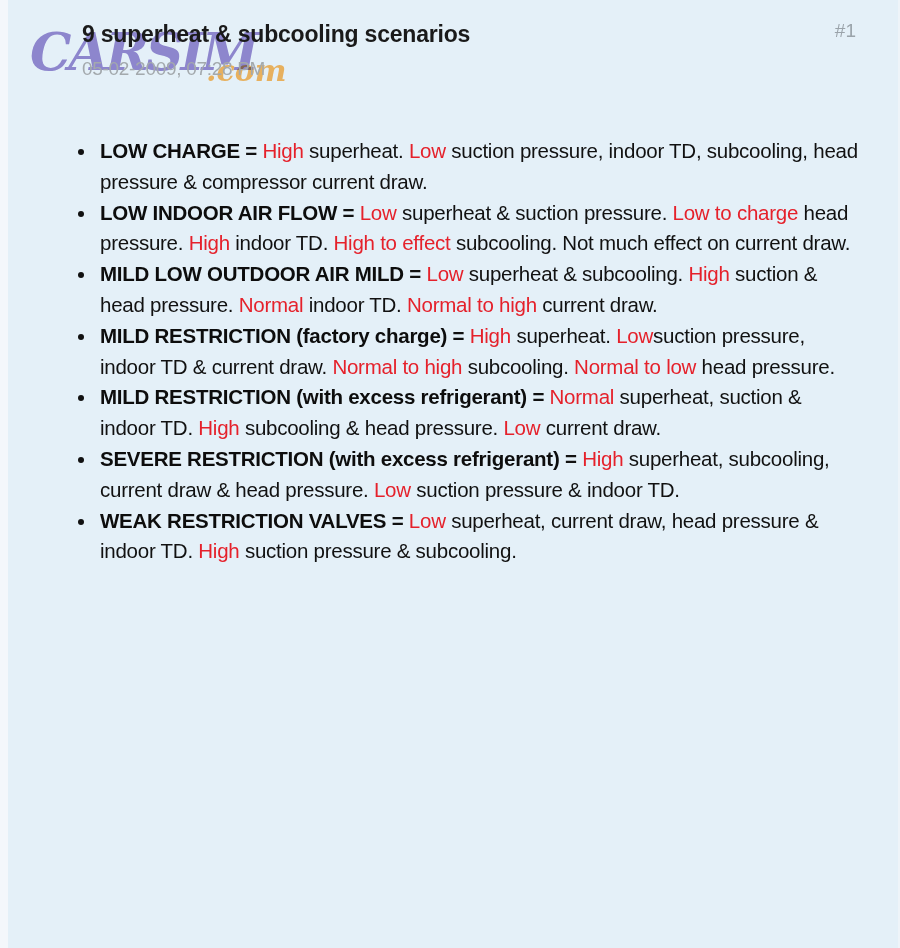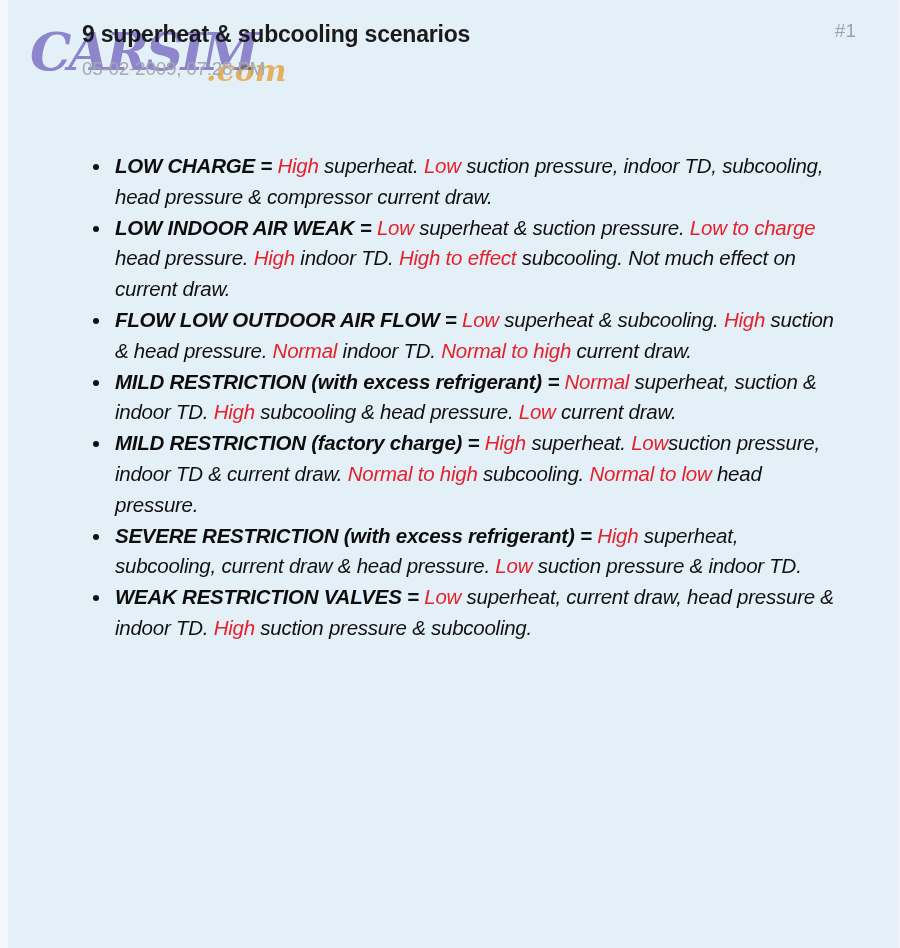--- a/index.html
+++ b/index.html
@@ -91,24 +91,23 @@
     left: 176px;
     top: 30px;
     mix-blend-mode: multiply;
   }
 
   
   .post-body {
     padding: 30px 40px 0 58px;
   }
   ul.scenarios {
-    margin: 15px;
+    margin: 0;
     padding: 0 0 0 34px;
     list-style: none;
-    font-style: italic;
   }
   ul.scenarios > li {
     position: relative;
     font-size: 20.5px;
     line-height: 30.8px;
     color: #111111;
     letter-spacing: -0.25px;
     margin: 0 0 0 0;
     padding: 0;
   }
@@ -145,22 +144,22 @@
 
   <div class="post-header">
     <h1 class="post-title">9 superheat &amp; subcooling scenarios</h1>
     <div class="post-date">05-02-2009, 07:28 PM</div>
     <div class="post-number">#1</div>
   </div>
 
   <div class="post-body">
     <ul class="scenarios">
         <li><span class="label">LOW CHARGE</span> <span class="eq">=</span> <span class="hl">High</span><span> superheat. </span><span class="hl">Low</span><span> suction pressure, indoor TD, subcooling, head pressure &amp; compressor current draw.</span></li>
-        <li><span class="label">LOW INDOOR AIR WEAK</span> <span class="eq">=</span> <span class="hl">Low</span><span> superheat &amp; suction pressure. </span><span class="hl">Low to charge</span><span> head pressure. </span><span class="hl">High</span><span> indoor TD. </span><span class="hl">High to effect</span><span> subcooling. Not much effect on current draw.</span></li>
-        <li><span class="label">FLOW LOW OUTDOOR AIR FLOW</span> <span class="eq">=</span> <span class="hl">Low</span><span> superheat &amp; subcooling. </span><span class="hl">High</span><span> suction &amp; head pressure. </span><span class="hl">Normal</span><span> indoor TD. </span><span class="hl">Normal to high</span><span> current draw.</span></li>
+        <li><span class="label">LOW INDOOR AIR FLOW</span> <span class="eq">=</span> <span class="hl">Low</span><span> superheat &amp; suction pressure. </span><span class="hl">Low to charge</span><span> head pressure. </span><span class="hl">High</span><span> indoor TD. </span><span class="hl">High to effect</span><span> subcooling. Not much effect on current draw.</span></li>
+        <li><span class="label">MILD LOW OUTDOOR AIR MILD</span> <span class="eq">=</span> <span class="hl">Low</span><span> superheat &amp; subcooling. </span><span class="hl">High</span><span> suction &amp; head pressure. </span><span class="hl">Normal</span><span> indoor TD. </span><span class="hl">Normal to high</span><span> current draw.</span></li>
+        <li><span class="label">MILD RESTRICTION (factory charge)</span> <span class="eq">=</span> <span class="hl">High</span><span> superheat. </span><span class="hl">Low</span><span>suction pressure, indoor TD &amp; current draw. </span><span class="hl">Normal to high</span><span> subcooling. </span><span class="hl">Normal to low</span><span> head pressure.</span></li>
         <li><span class="label">MILD RESTRICTION (with excess refrigerant)</span> <span class="eq">=</span> <span class="hl">Normal</span><span> superheat, suction &amp; indoor TD. </span><span class="hl">High</span><span> subcooling &amp; head pressure. </span><span class="hl">Low</span><span> current draw.</span></li>
-        <li><span class="label">MILD RESTRICTION (factory charge)</span> <span class="eq">=</span> <span class="hl">High</span><span> superheat. </span><span class="hl">Low</span><span>suction pressure, indoor TD &amp; current draw. </span><span class="hl">Normal to high</span><span> subcooling. </span><span class="hl">Normal to low</span><span> head pressure.</span></li>
         <li><span class="label">SEVERE RESTRICTION (with excess refrigerant)</span> <span class="eq">=</span> <span class="hl">High</span><span> superheat, subcooling, current draw &amp; head pressure. </span><span class="hl">Low</span><span> suction pressure &amp; indoor TD.</span></li>
         <li><span class="label">WEAK RESTRICTION VALVES</span> <span class="eq">=</span> <span class="hl">Low</span><span> superheat, current draw, head pressure &amp; indoor TD. </span><span class="hl">High</span><span> suction pressure &amp; subcooling.</span></li>
       </ul>
   </div>
 
 </div>
 
 </body></html>

